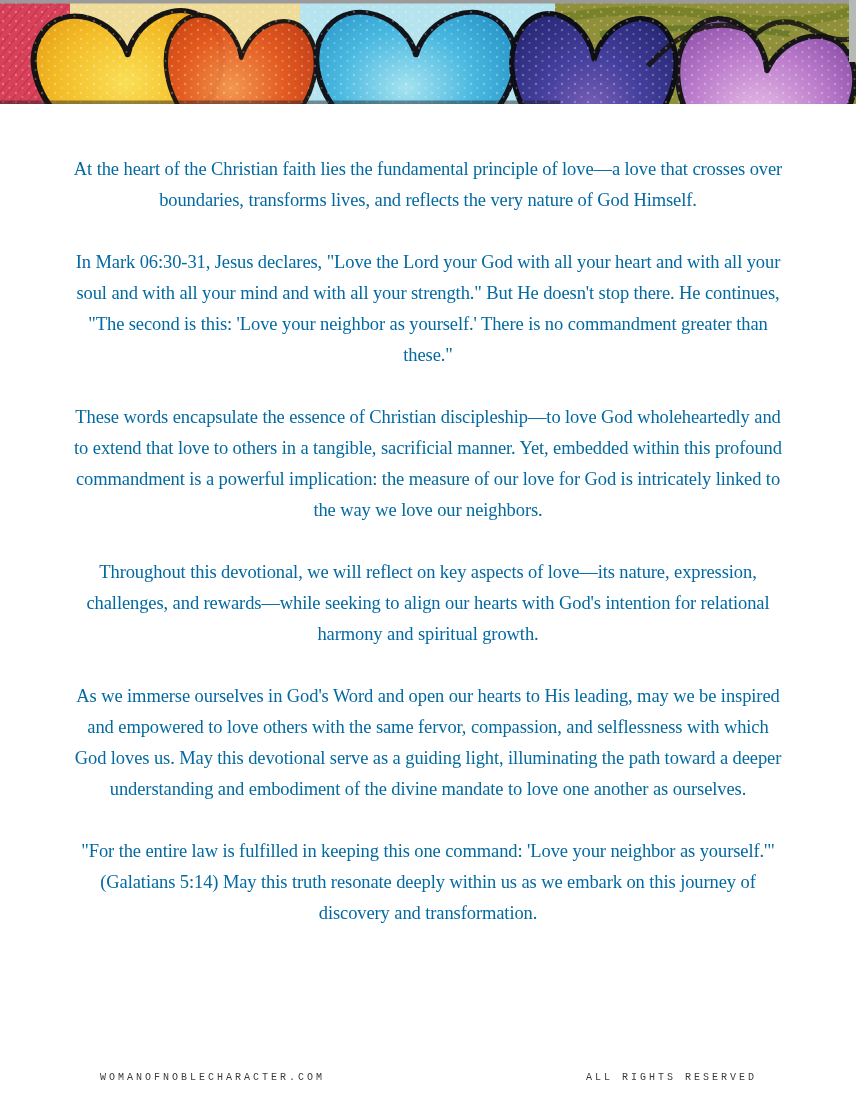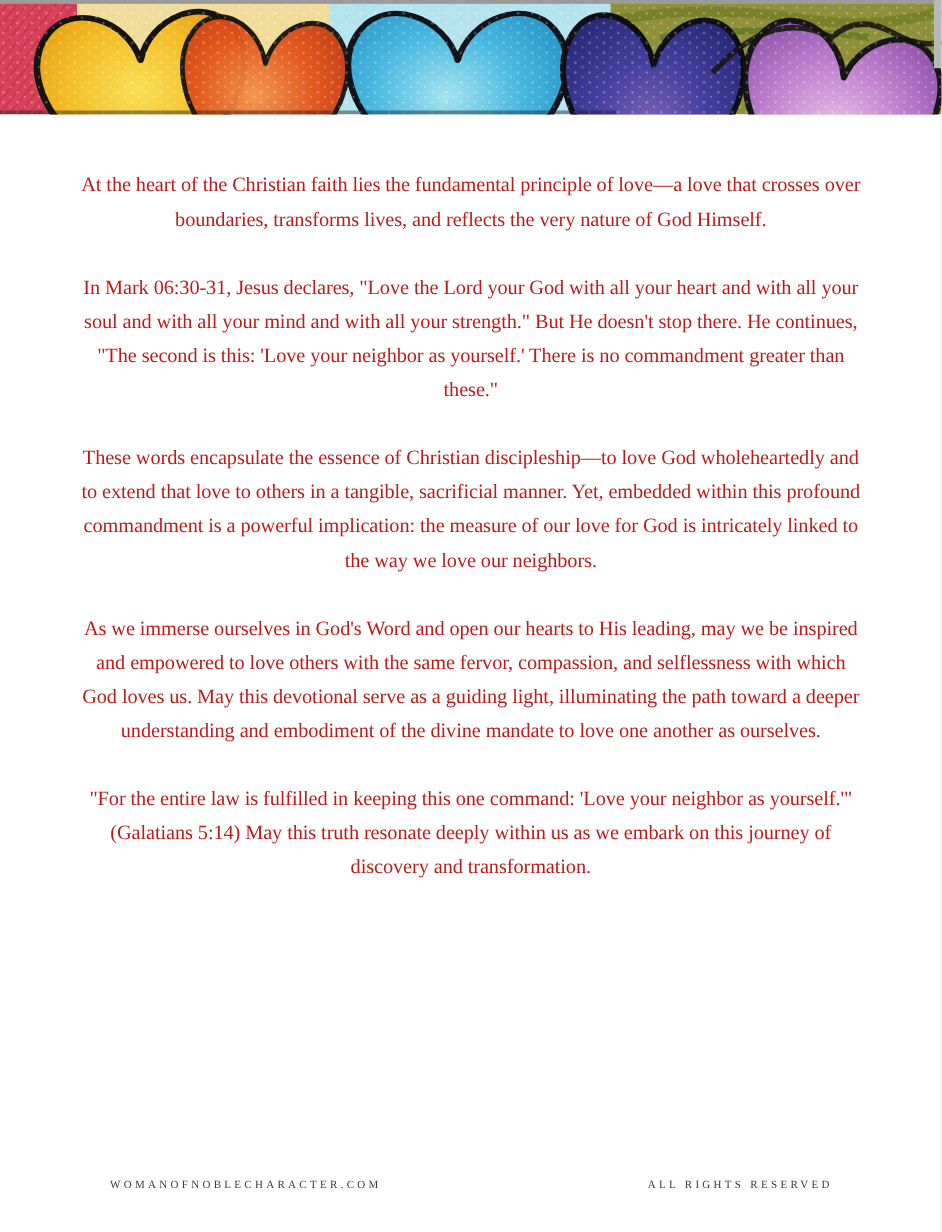--- a/index.html
+++ b/index.html
@@ -16,34 +16,34 @@
   }
   .header-art svg{display:block;}
   .content{
     position:absolute;top:104px;left:72px;
     width:712px;
     padding-top:50px;
     text-align:center;
     font-size:18.5px;
     line-height:31px;
     letter-spacing:-0.1px;
-    color:#b91c1c;
+    color:#0369a1;
   }
   .content p{margin:0 0 31px 0;}
   .footer{
     position:absolute;
     top:1072px;left:100px;right:99px;
     display:flex;
     justify-content:space-between;
     align-items:baseline;
     font-size:10px;
     letter-spacing:3px;
     color:#3a3a3a;
   }
-  .footer span{white-space:nowrap;}
+  .footer span{white-space:nowrap;font-family:Liberation Mono, monospace;}
 </style>
 </head>
 <body>
 
 <div class="page">
 
   <div class="header-art">
     <svg width="856" height="104" viewBox="0 0 856 104" xmlns="http://www.w3.org/2000/svg">
       <defs>
         <radialGradient id="gYellow" cx="48%" cy="42%" r="65%">
@@ -102,20 +102,21 @@
       <rect x="0" y="0" width="856" height="3.5" fill="#9b9b9b"></rect>
       <rect x="849" y="0" width="7" height="62" fill="#b6bab4"></rect>
       <rect x="0" y="100.5" width="560" height="3.5" fill="#1d1d24" opacity="0.45"></rect>
     </svg>
   </div>
 
   <main class="content">
     <p>At the heart of the Christian faith lies the fundamental principle of love—a love that crosses over boundaries, transforms lives, and reflects the very nature of God Himself.</p>
     <p>In Mark 06:30-31, Jesus declares, "Love the Lord your God with all your heart and with all your soul and with all your mind and with all your strength." But He doesn't stop there. He continues, "The second is this: 'Love your neighbor as yourself.' There is no commandment greater than these."</p>
     <p>These words encapsulate the essence of Christian discipleship—to love God wholeheartedly and to extend that love to others in a tangible, sacrificial manner. Yet, embedded within this profound commandment is a powerful implication: the measure of our love for God is intricately linked to the way we love our neighbors.</p>
+    <p>Throughout this devotional, we will reflect on key aspects of love—its nature, expression, challenges, and rewards—while seeking to align our hearts with God's intention for relational harmony and spiritual growth.</p>
     <p>As we immerse ourselves in God's Word and open our hearts to His leading, may we be inspired and empowered to love others with the same fervor, compassion, and selflessness with which God loves us. May this devotional serve as a guiding light, illuminating the path toward a deeper understanding and embodiment of the divine mandate to love one another as ourselves.</p>
     <p>"For the entire law is fulfilled in keeping this one command: 'Love your neighbor as yourself.'" (Galatians 5:14)  May this truth resonate deeply within us as we embark on this journey of discovery and transformation.</p>
   </main>
 
   <footer class="footer">
     <span>WOMANOFNOBLECHARACTER.COM</span>
     <span>ALL RIGHTS RESERVED</span>
   </footer>
 
 </div>

